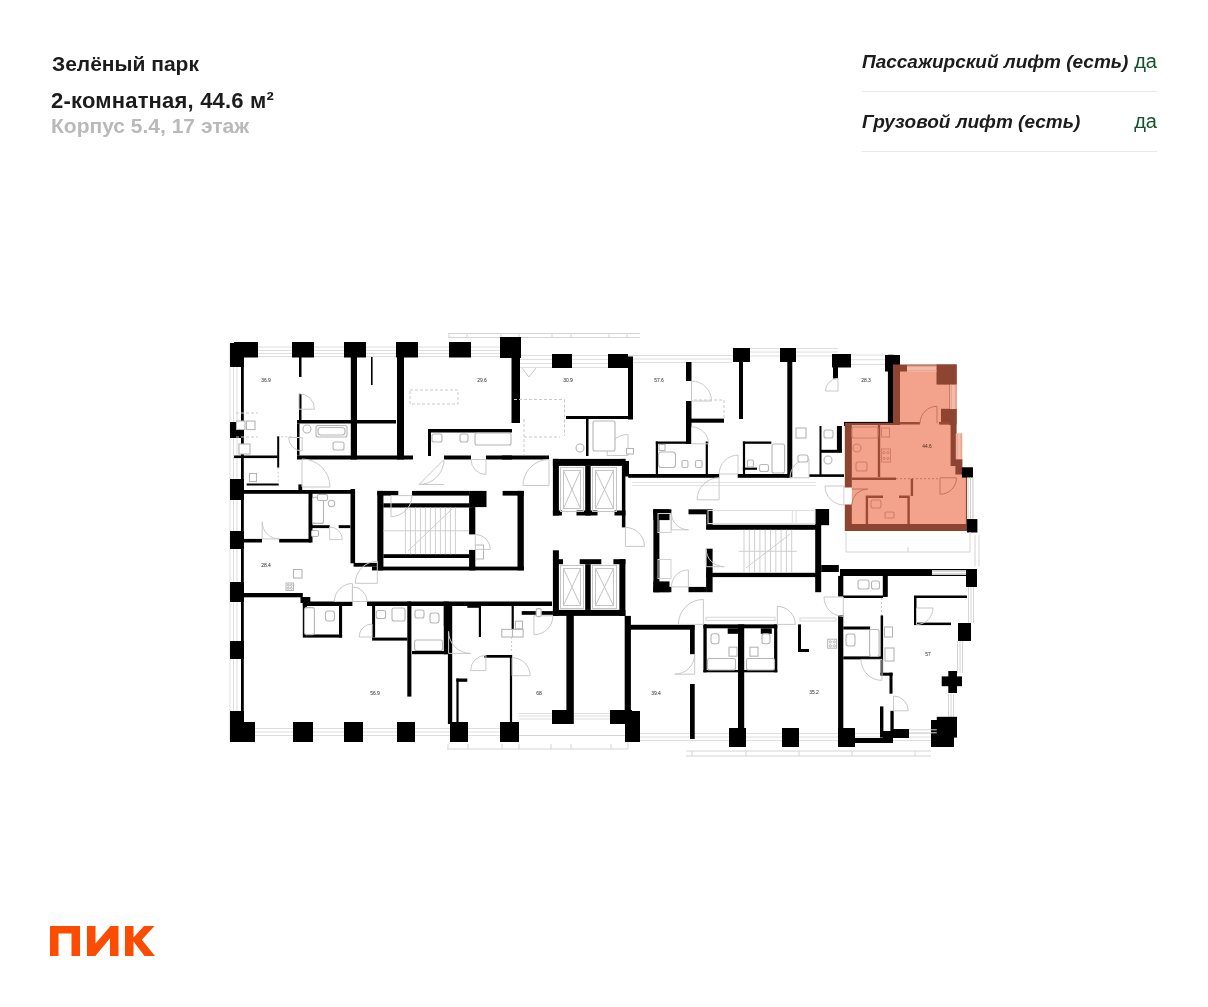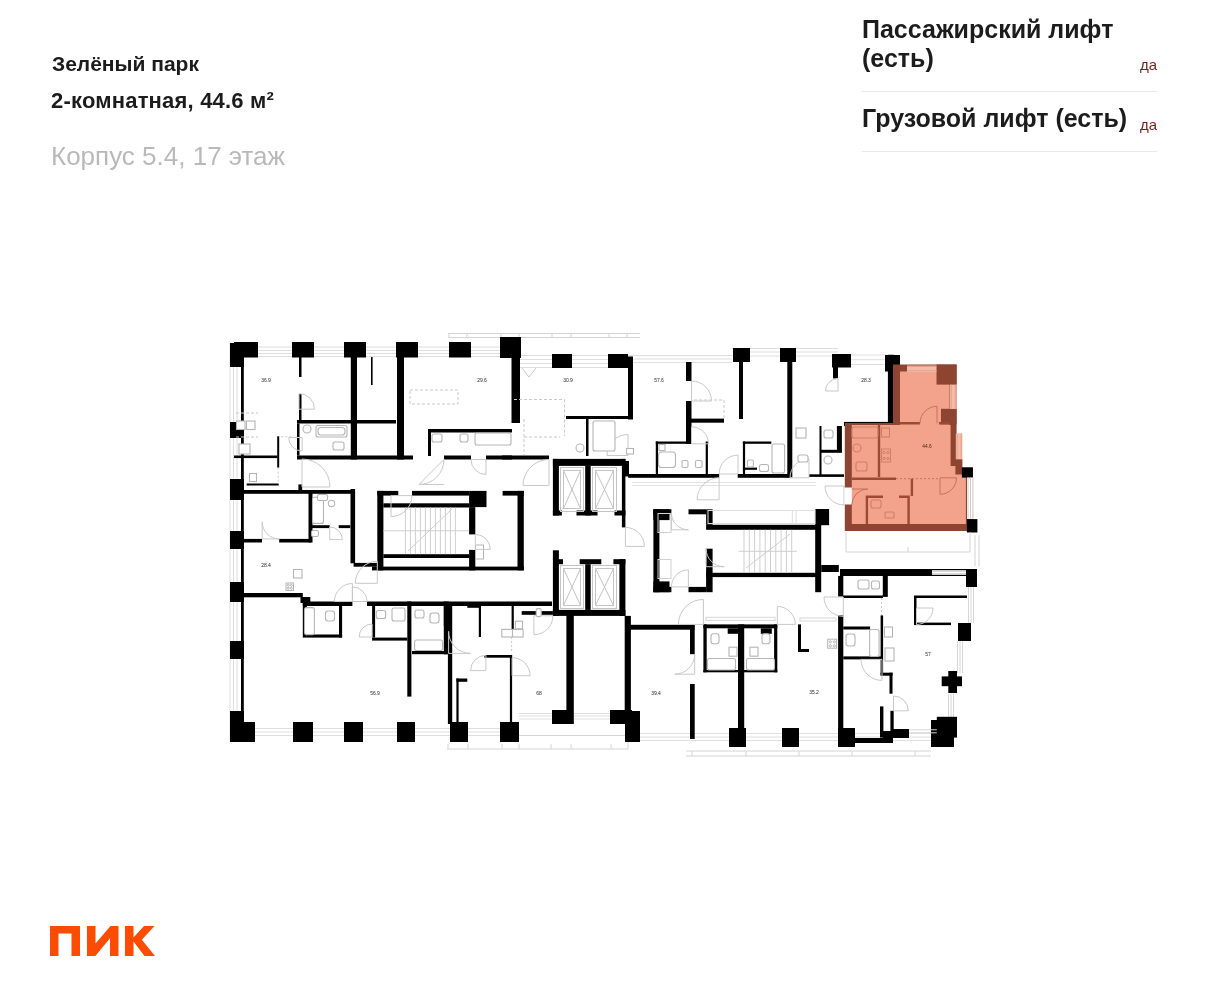--- a/index.html
+++ b/index.html
@@ -1,23 +1,23 @@
 <!DOCTYPE html>
 <html><head>
 <meta charset="utf-8">
 <style>
   html,body{margin:0;padding:0;background:#fff;width:1208px;height:1007px;overflow:hidden;}
   body{font-family:"Liberation Sans",sans-serif;position:relative;}
   .proj{position:absolute;left:52px;top:52px;font-size:21px;font-weight:700;color:#1c1c1c;letter-spacing:0px;}
   .title{position:absolute;left:51px;top:88px;font-size:22px;font-weight:700;color:#1c1c1c;letter-spacing:0.2px;}
-  .subtitle{position:absolute;left:51px;top:141px;font-size:26px;font-weight:400;color:#b9b9b9;}
+  .subtitle{position:absolute;left:51px;top:114px;font-size:21px;font-weight:700;color:#b9b9b9;}
   .lifts{position:absolute;left:862px;top:0;width:295px;}
   .liftrow{position:relative;height:59px;border-bottom:1px solid #e8e8e8;}
-  .liftrow .n{position:absolute;left:0;bottom:18px;font-size:25px;font-weight:700;color:#1c1c1c;}
-  .liftrow .v{position:absolute;right:0;bottom:18px;font-size:15px;font-weight:400;color:#7f1d1d;}
+  .liftrow .n{position:absolute;left:0;bottom:18px;font-size:19px;font-weight:700;color:#1c1c1c;font-style:italic;}
+  .liftrow .v{position:absolute;right:0;bottom:18px;font-size:20px;font-weight:400;color:#14532d;}
   svg text{font-family:"Liberation Sans",sans-serif;}
 </style>
 </head>
 <body>
 
 <div class="proj">Зелёный парк</div>
 
 <div class="title">2-комнатная, 44.6 м²</div>
 
 <div class="subtitle">Корпус 5.4, 17 этаж</div>

